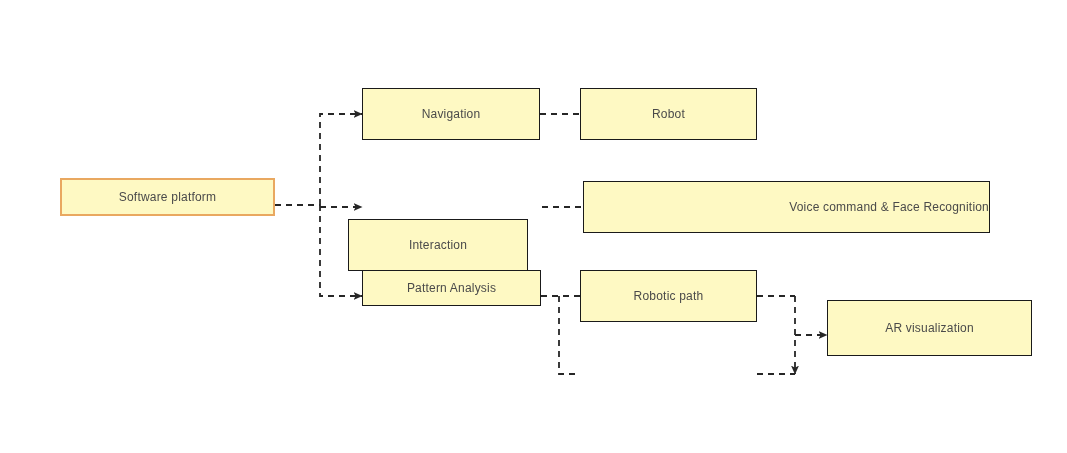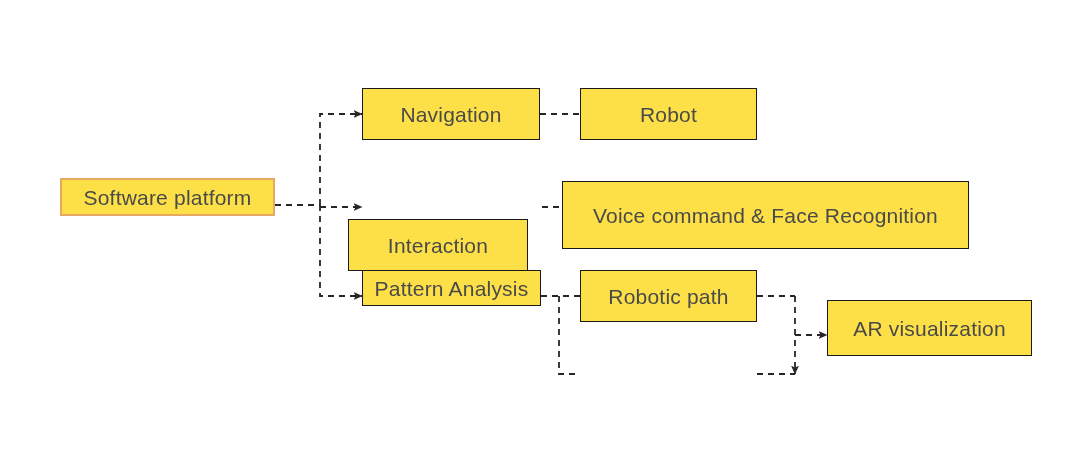--- a/index.html
+++ b/index.html
@@ -19,27 +19,27 @@
     position: absolute;
     left: 0;
     top: 0;
     width: 1067px;
     height: 453px;
     pointer-events: none;
   }
   .node {
     position: absolute;
     box-sizing: border-box;
-    background: #fde047;
+    background: #fef9c3;
     border: 1px solid #1a1a1a;
     display: flex;
     align-items: center;
     justify-content: center;
     color: #4a4a4a;
-    font-size: 21px;
+    font-size: 12px;
     letter-spacing: 0.2px;
     white-space: nowrap;
     z-index: 2;
   }
   .node.accent {
     border: 2px solid #e9aköp;
   }
   .node-label {
     display: block;
     line-height: 1;
@@ -73,21 +73,21 @@
     </div>
     <div class="node" style="left: 362px; top: 88px; width: 178px; height: 52px; border: 1px solid rgb(26, 26, 26); color: rgb(74, 74, 74);">
       <span class="node-label">Navigation</span>
     </div>
     <div class="node" style="left: 580px; top: 88px; width: 177px; height: 52px; border: 1px solid rgb(26, 26, 26); color: rgb(74, 74, 74); text-align: right;">
       <span class="node-label">Robot</span>
     </div>
     <div class="node" style="left: 348px; top: 181px; width: 180px; height: 52px; border: 1px solid rgb(26, 26, 26); color: rgb(74, 74, 74); margin-top: 38px;">
       <span class="node-label">Interaction</span>
     </div>
-    <div class="node" style="left: 562px; top: 181px; width: 407px; height: 68px; border: 1px solid rgb(26, 26, 26); color: rgb(74, 74, 74);">
+    <div class="node" style="left: 583px; top: 181px; width: 407px; height: 52px; border: 1px solid rgb(26, 26, 26); color: rgb(74, 74, 74); justify-content: flex-end;">
       <span class="node-label">Voice command &amp; Face Recognition</span>
     </div>
     <div class="node" style="left: 362px; top: 270px; width: 179px; height: 36px; border: 1px solid rgb(26, 26, 26); color: rgb(74, 74, 74);">
       <span class="node-label">Pattern Analysis</span>
     </div>
     <div class="node" style="left: 580px; top: 270px; width: 177px; height: 52px; border: 1px solid rgb(26, 26, 26); color: rgb(74, 74, 74);">
       <span class="node-label">Robotic path</span>
     </div>
     <div class="node" style="left: 827px; top: 300px; width: 205px; height: 56px; border: 1px solid rgb(26, 26, 26); color: rgb(74, 74, 74);">
       <span class="node-label">AR visualization</span>

